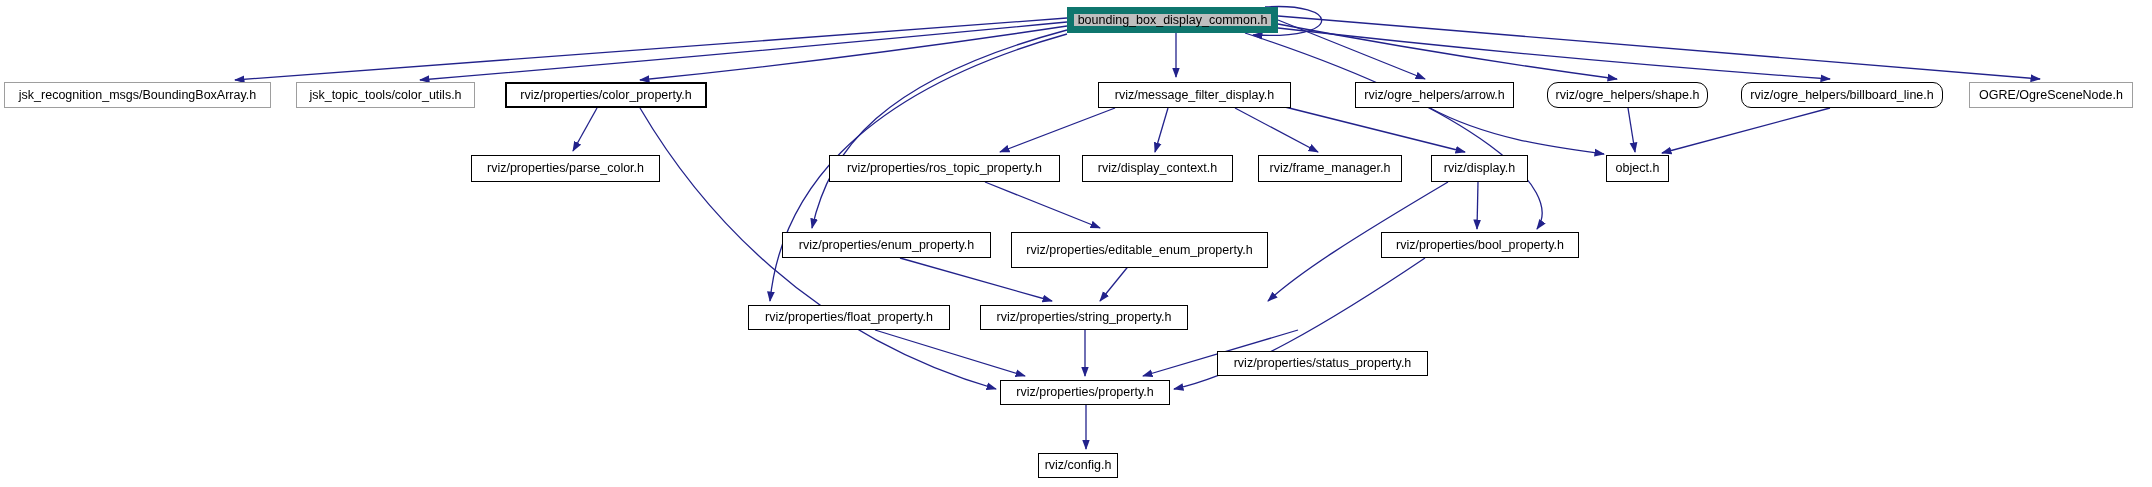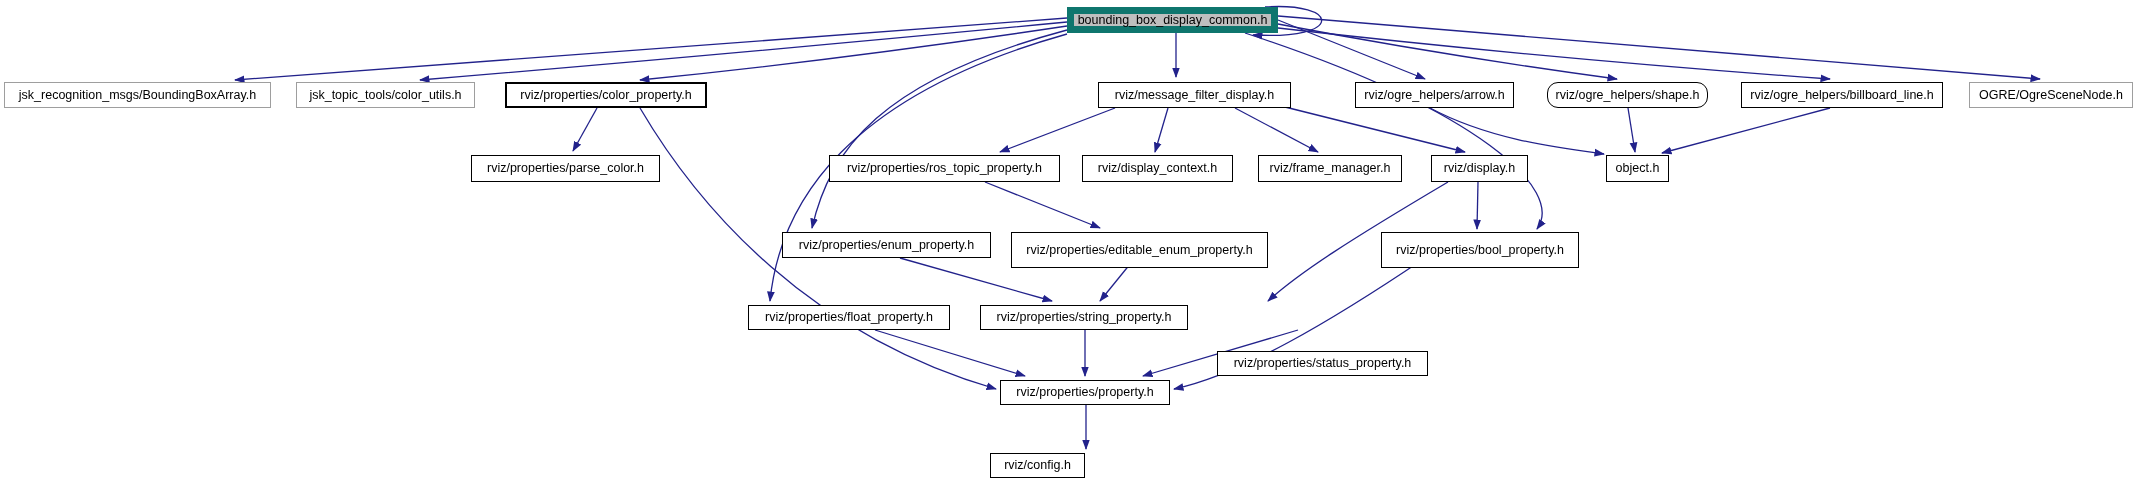--- a/index.html
+++ b/index.html
@@ -69,29 +69,29 @@
       <path d="M1425,258 C1330,322 1240,375 1174,389" fill="none" stroke="#22228B" stroke-width="1.3" marker-end="url(#arrow)"></path>
       <path d="M1086,405 L1086,449" fill="none" stroke="#22228B" stroke-width="1.3" marker-end="url(#arrow)"></path>
     </svg>
 <div class="gnode root" style="left: 1067px; top: 7px; width: 211px; height: 26px; background: rgb(191, 191, 191);">bounding_box_display_common.h</div>
     <div class="gnode external" style="left: 4px; top: 82px; width: 267px; height: 26px; text-align: center;">jsk_recognition_msgs/BoundingBoxArray.h</div>
     <div class="gnode strong" style="left: 505px; top: 82px; width: 202px; height: 26px;">rviz/properties/color_property.h</div>
     <div class="gnode external" style="left: 296px; top: 82px; width: 179px; height: 26px;">jsk_topic_tools/color_utils.h</div>
     <div class="gnode" style="left: 1080px; top: 82px; width: 193px; height: 26px; margin-left: 18px;">rviz/message_filter_display.h</div>
     <div class="gnode" style="left: 1355px; top: 82px; width: 159px; height: 26px;">rviz/ogre_helpers/arrow.h</div>
     <div class="gnode" style="left: 1547px; top: 82px; width: 161px; height: 26px; border-radius: 11px;">rviz/ogre_helpers/shape.h</div>
-    <div class="gnode" style="left: 1741px; top: 82px; width: 202px; height: 26px;">rviz/ogre_helpers/billboard_line.h</div>
+    <div class="gnode" style="left: 1741px; top: 82px; width: 202px; height: 26px; border-radius: 10px;">rviz/ogre_helpers/billboard_line.h</div>
     <div class="gnode external" style="left: 1969px; top: 82px; width: 164px; height: 26px;">OGRE/OgreSceneNode.h</div>
     <div class="gnode" style="left: 471px; top: 155px; width: 189px; height: 27px;">rviz/properties/parse_color.h</div>
     <div class="gnode" style="left: 829px; top: 155px; width: 231px; height: 27px;">rviz/properties/ros_topic_property.h</div>
     <div class="gnode" style="left: 1082px; top: 155px; width: 151px; height: 27px;">rviz/display_context.h</div>
     <div class="gnode" style="left: 1258px; top: 155px; width: 144px; height: 27px;">rviz/frame_manager.h</div>
     <div class="gnode" style="left: 1431px; top: 155px; width: 97px; height: 27px;">rviz/display.h</div>
     <div class="gnode" style="left: 1606px; top: 155px; width: 63px; height: 27px;">object.h</div>
     <div class="gnode" style="left: 782px; top: 232px; width: 209px; height: 26px;">rviz/properties/enum_property.h</div>
     <div class="gnode" style="left: 1011px; top: 232px; width: 257px; height: 36px;">rviz/properties/editable_enum_property.h</div>
-    <div class="gnode" style="left: 1381px; top: 232px; width: 198px; height: 36px;">rviz/properties/bool_property.h</div>
+    <div class="gnode" style="left: 1381px; top: 232px; width: 198px; height: 26px;">rviz/properties/bool_property.h</div>
     <div class="gnode" style="left: 748px; top: 305px; width: 202px; height: 25px;">rviz/properties/float_property.h</div>
     <div class="gnode" style="left: 980px; top: 305px; width: 208px; height: 25px;">rviz/properties/string_property.h</div>
     <div class="gnode" style="left: 1217px; top: 305px; width: 211px; height: 25px; margin-top: 46px;">rviz/properties/status_property.h</div>
     <div class="gnode" style="left: 1000px; top: 380px; width: 170px; height: 25px;">rviz/properties/property.h</div>
-    <div class="gnode" style="left: 990px; top: 453px; width: 95px; height: 25px;">rviz/config.h</div>
+    <div class="gnode" style="left: 1038px; top: 453px; width: 80px; height: 25px;">rviz/config.h</div>
   </div>
 
 </body></html>

